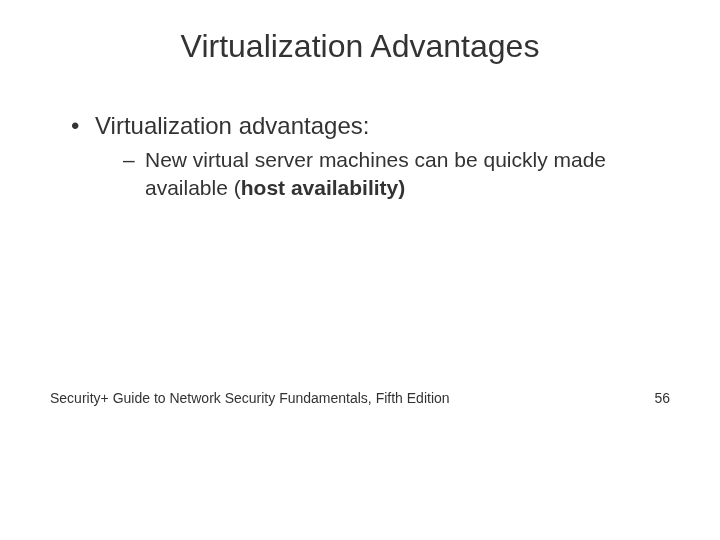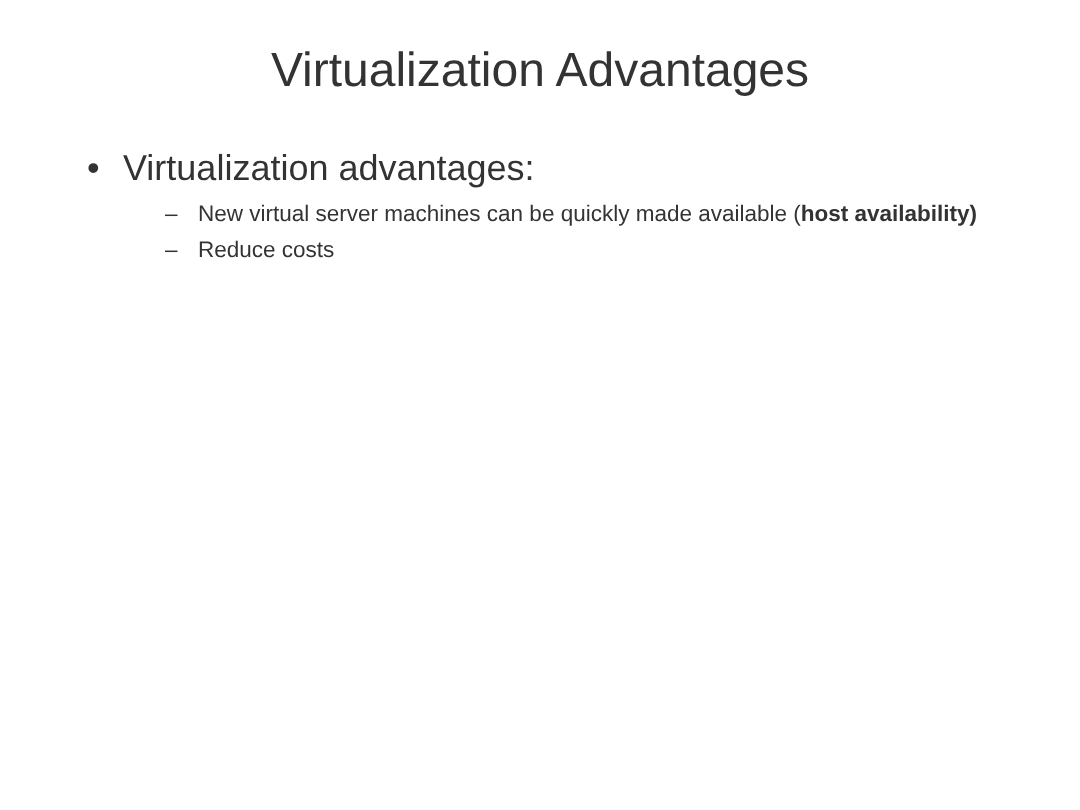--- a/index.html
+++ b/index.html
@@ -25,21 +25,21 @@
     color: #333333;
     padding-top: 28px;
     padding-bottom: 8px;
     font-weight: normal;
   }
   .body {
     padding: 20px 50px 0 50px;
   }
   ul.level1 {
     list-style: none;
-    margin: 4px;
+    margin: 17px;
     padding: 0;
   }
   ul.level1 > li {
     font-size: 24px;
     color: #333333;
     line-height: 1.35;
     margin-bottom: 6px;
     position: relative;
     padding-left: 28px;
   }
@@ -49,21 +49,21 @@
     left: 4px;
     top: 0;
     font-size: 24px;
   }
   ul.level2 {
     list-style: none;
     margin: 4px 0 0 0;
     padding: 0 0 0 28px;
   }
   ul.level2 > li {
-    font-size: 15px;
+    font-size: 21px;
     color: #333333;
     line-height: 1.3;
     margin-bottom: 4px;
     position: relative;
     padding-left: 22px;
   }
   ul.level2 > li::before {
     content: "–";
     position: absolute;
     left: 0;
@@ -92,22 +92,23 @@
   <div class="title">Virtualization Advantages</div>
 
   <div class="body">
     <ul class="level1">
       <li>
         <span>Virtualization advantages:</span>
         <ul class="level2">
           <li>
             <span>New virtual server machines can be quickly made available (</span><span class="bold">host availability)</span>
           </li>
-          <li>
-            <span>Reduce costs</span>
-          </li>
         </ul>
       </li>
     </ul>
   </div>
 
+  <div class="footer">
+    <span>Security+ Guide to Network Security Fundamentals, Fifth Edition</span>
+    <span>56</span>
+  </div>
 
 </div>
 
 </body></html>

